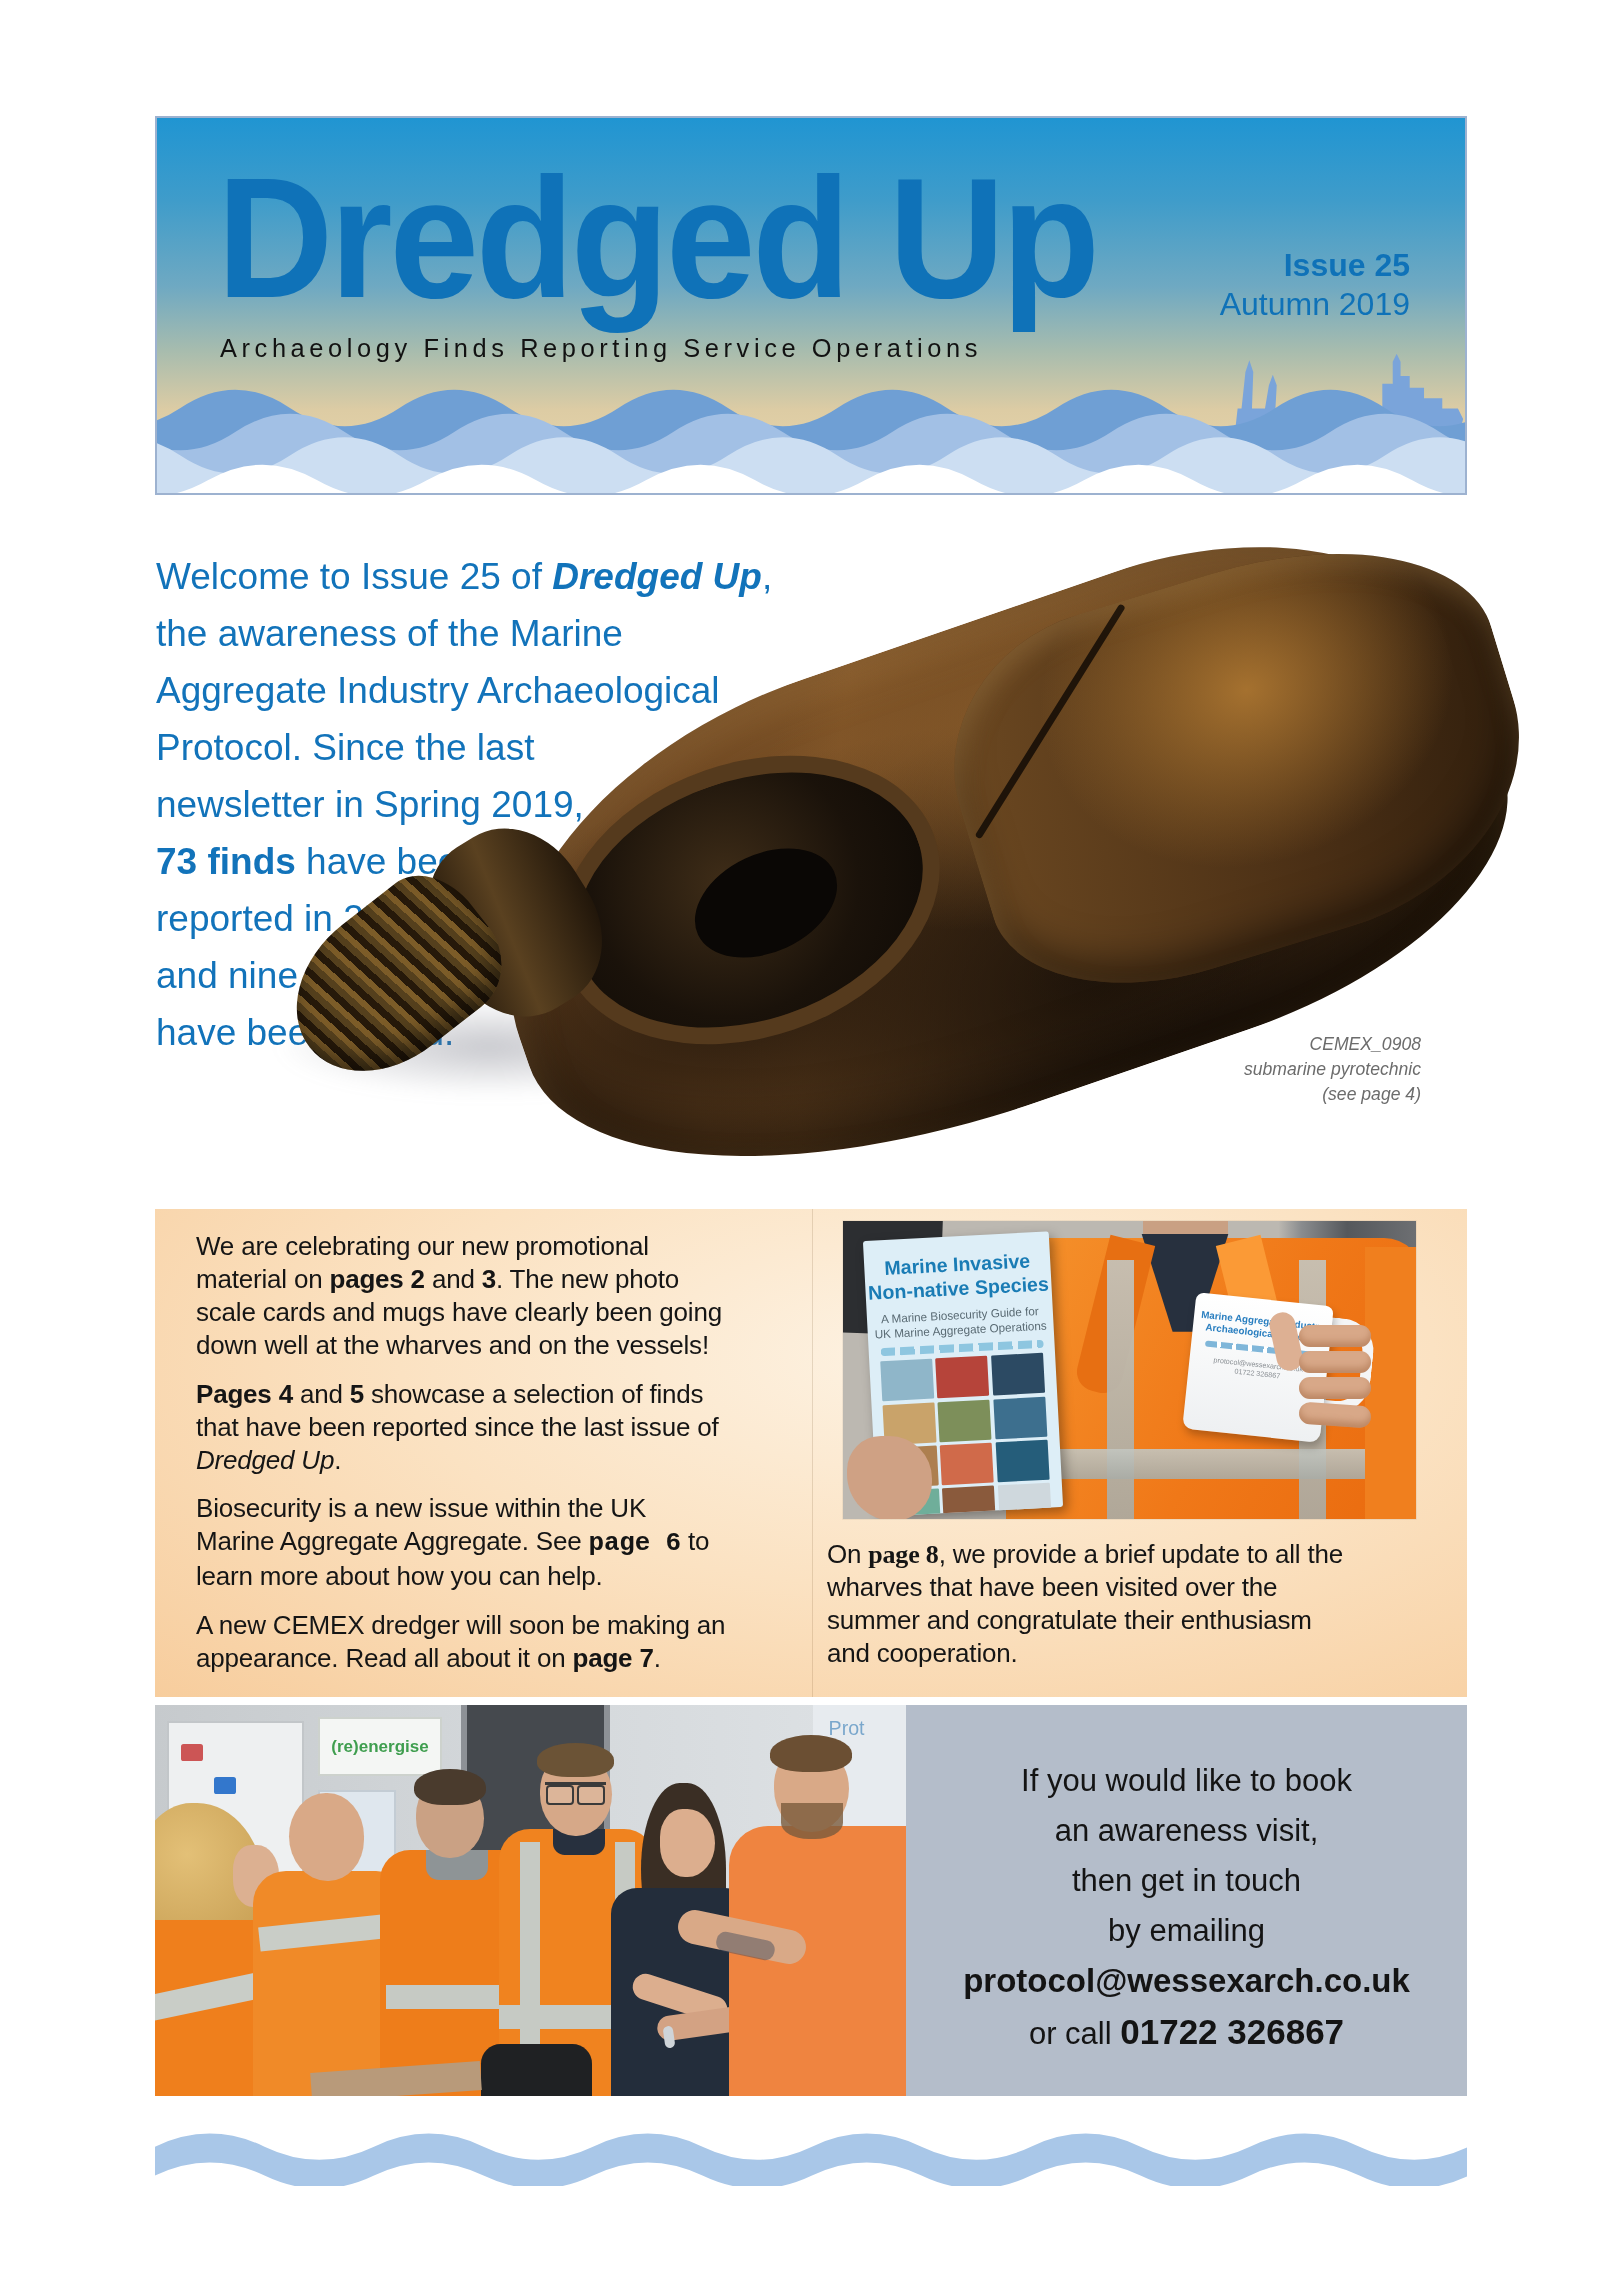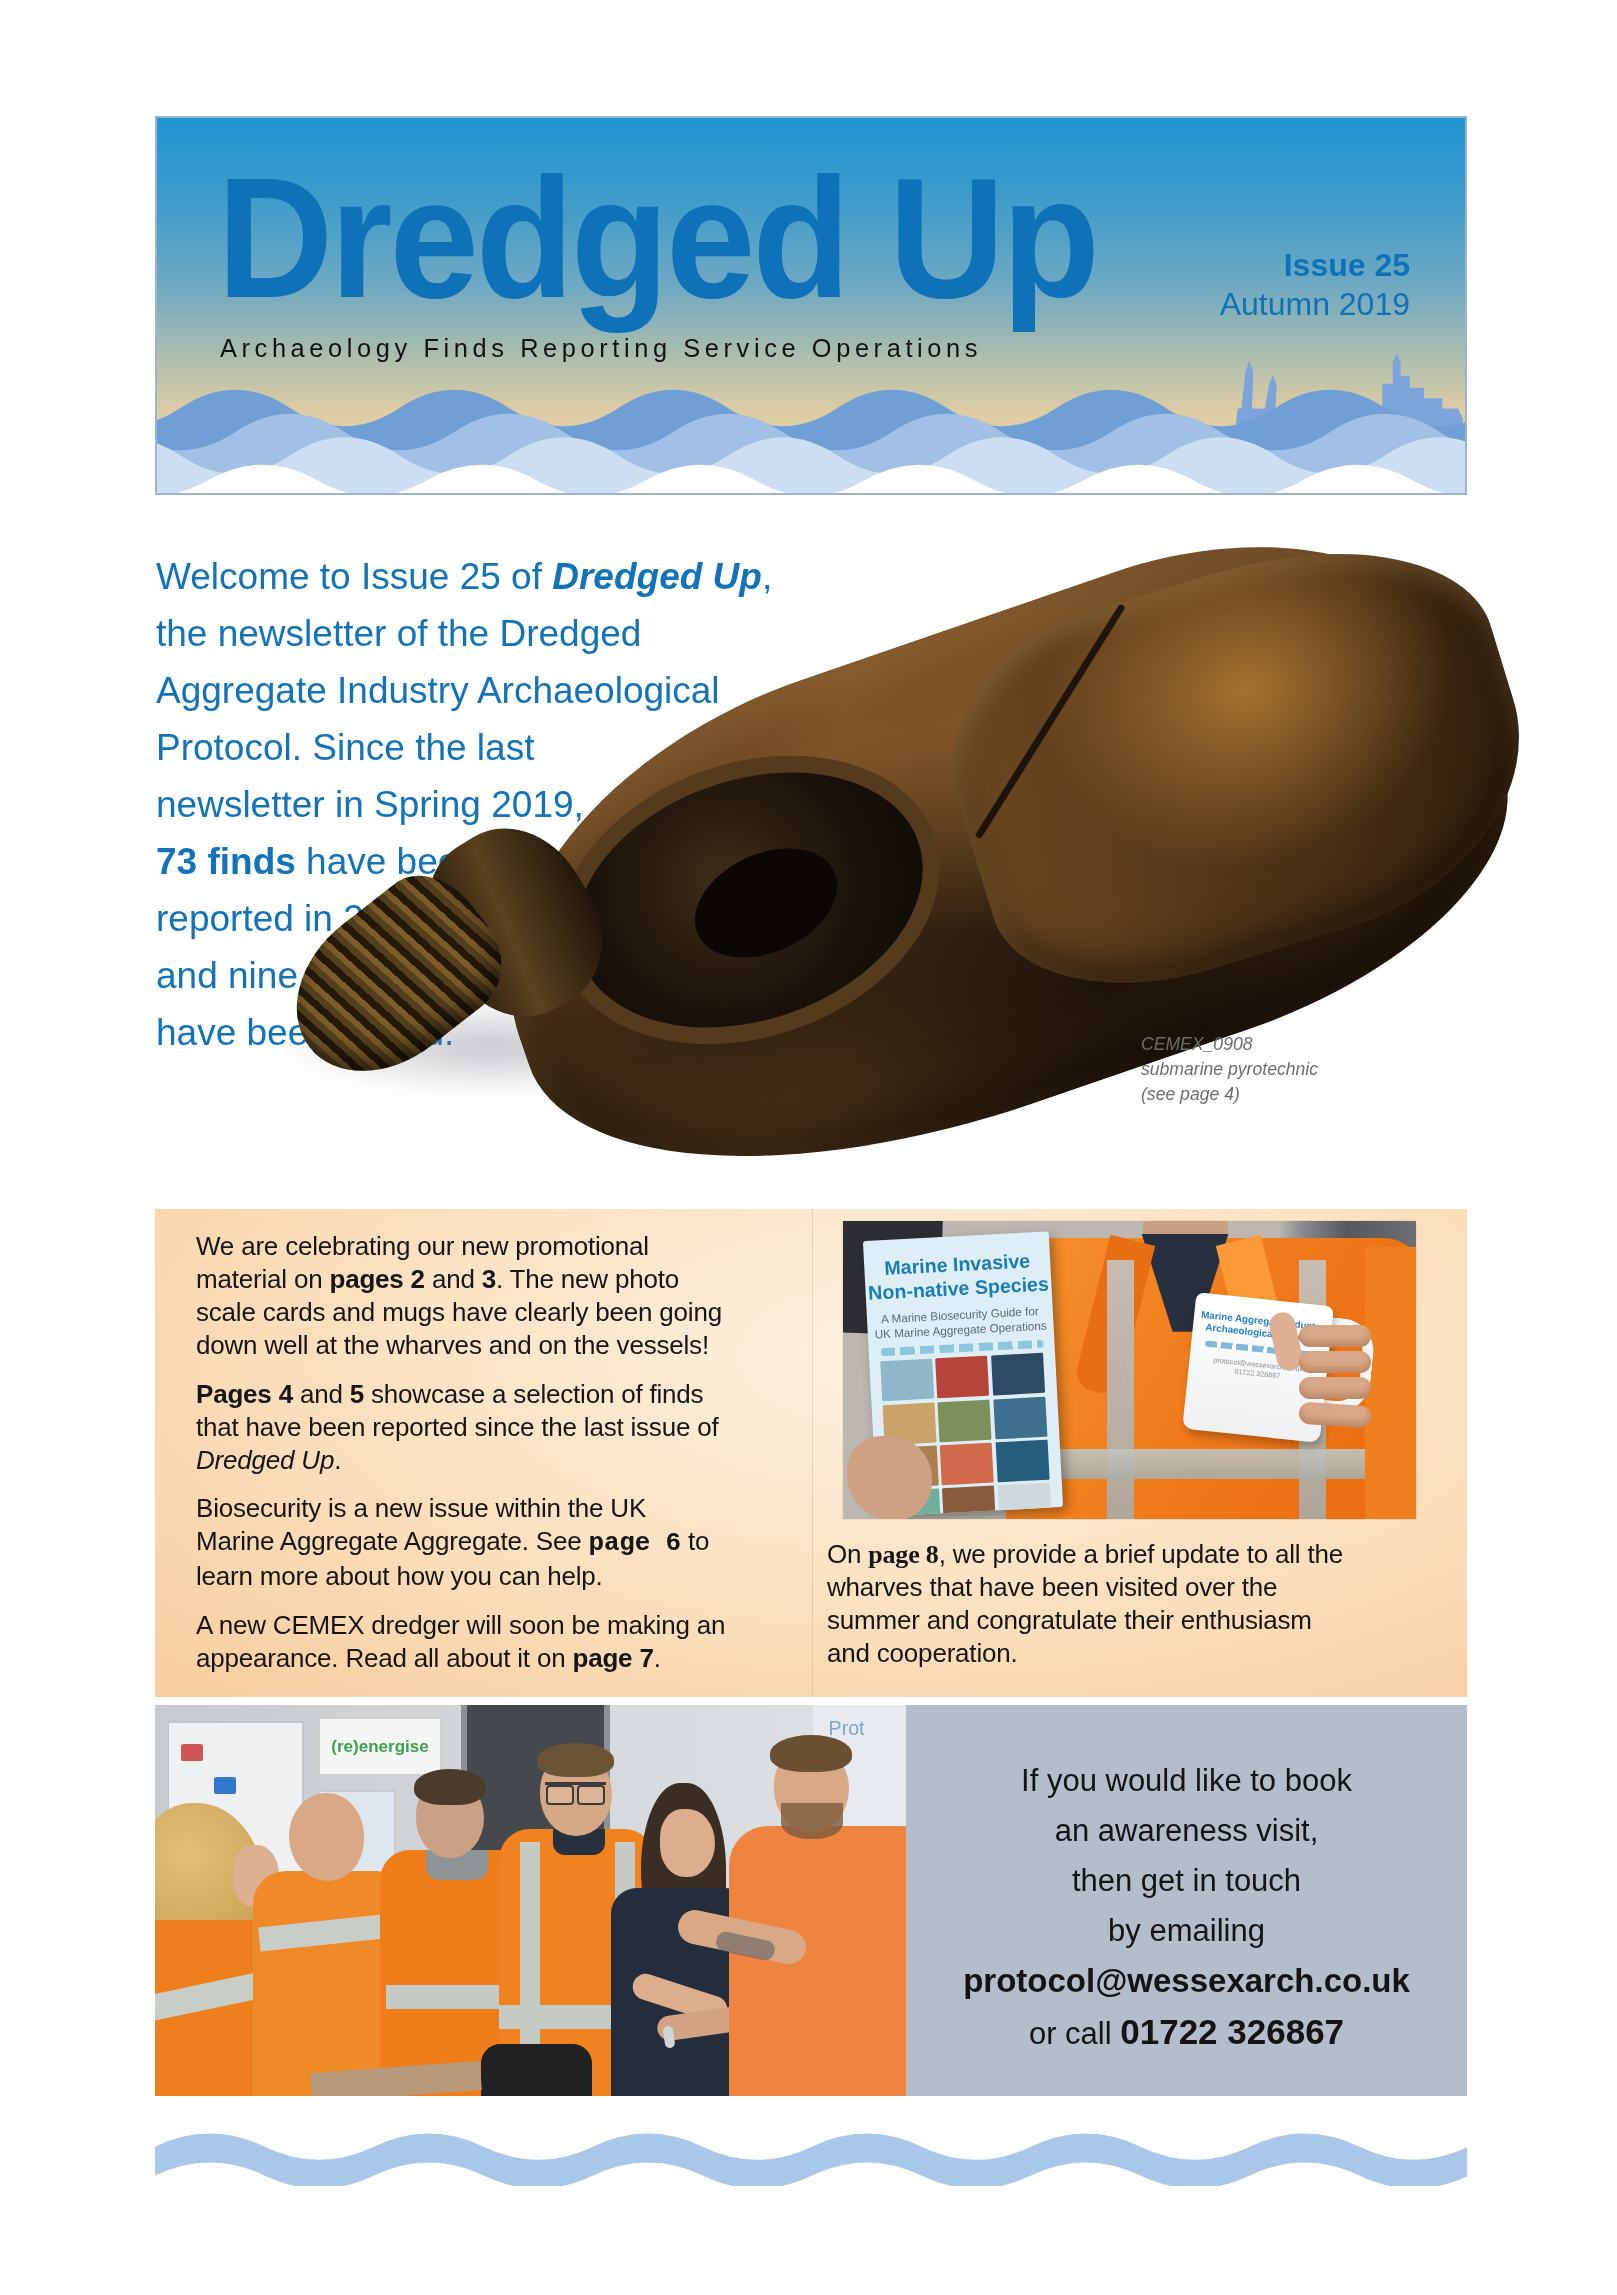--- a/index.html
+++ b/index.html
@@ -45,21 +45,21 @@
     border:17px solid #553a1d;border-radius:50%;box-sizing:border-box;}
   #fp-hole{left:417px;top:306px;width:150px;height:98px;transform:rotate(-25deg);background:#0a0705;border-radius:50%;}
   #fp-slab{left:685px;top:26px;width:561px;height:378px;transform:rotate(-17deg);
     background:
       radial-gradient(ellipse at 55% 32%,#a5712f 0%,rgba(165,113,47,0) 48%),
       linear-gradient(100deg,#6e4a22,#4a2f15 60%,#2e1d0c 100%);
     border-radius:30% 45% 40% 35% / 40% 35% 45% 30%;
     box-shadow:inset 0 11.7px 26px rgba(220,170,100,.3), inset 0 -19.6px 39px rgba(0,0,0,.5);}
   #fp-crack{left:639px;top:170px;width:274px;height:6.5px;transform:rotate(-58deg);background:rgba(12,8,4,.8);border-radius:3.3px;}
 
-  #find-caption{left:1141px;top:1032px;width:280px;text-align:left;color:#6c6c6c;font-size:17.6px;font-style:italic;}
+  #find-caption{left:1141px;top:1032px;width:280px;text-align:right;color:#6c6c6c;font-size:17.6px;font-style:italic;}
   #find-caption .rl-line{line-height:25px;}
 
   
   #panel{left:155px;top:1209px;width:1312px;height:488px;
     background:radial-gradient(ellipse at 58% 30%,#fdf2e2 0%,#fbe2c2 48%,#f7cd9d 100%);}
   #panel-divider{left:657px;top:0;width:1.3px;height:488px;background:rgba(120,90,50,.18);}
   .bodytext{font-size:26px;color:#151515;letter-spacing:-0.2px;}
   .bodytext .rl-line{line-height:33px;}
   #panel-left{left:41px;top:21px;width:606px;}
   #panel-left .para{margin-bottom:15.6px;}
@@ -178,21 +178,21 @@
       <path fill="#7aa4da" d="M1652,150 L1658,96 L1664,96 L1670,40 L1676,22 L1682,40 L1680,96 L1700,96 L1706,60 L1712,44 L1718,60 L1716,96 L1880,96 L1880,58 L1896,58 L1896,24 L1902,12 L1908,24 L1908,46 L1922,46 L1922,64 L1944,64 L1944,80 L1972,80 L1972,96 L1996,96 L2004,112 Q1998,146 1950,158 L1700,162 Q1664,158 1652,150 Z"></path>
       <path fill="#6f9fd4" d="M-300,95 q84,-56 168,0 q84,56 168,0 q84,-56 168,0 q84,56 168,0 q84,-56 168,0 q84,56 168,0 q84,-56 168,0 q84,56 168,0 q84,-56 168,0 q84,56 168,0 q84,-56 168,0 q84,56 168,0 q84,-56 168,0 q84,56 168,0 q84,-56 168,0 q84,56 168,0 V230 H-300 Z"></path>
       <path fill="#a2c0e5" d="M-216,132 q84,-56 168,0 q84,56 168,0 q84,-56 168,0 q84,56 168,0 q84,-56 168,0 q84,56 168,0 q84,-56 168,0 q84,56 168,0 q84,-56 168,0 q84,56 168,0 q84,-56 168,0 q84,56 168,0 q84,-56 168,0 q84,56 168,0 q84,-56 168,0 q84,56 168,0 V230 H-216 Z"></path>
       <path fill="#ccdef2" d="M-132,168 q84,-56 168,0 q84,56 168,0 q84,-56 168,0 q84,56 168,0 q84,-56 168,0 q84,56 168,0 q84,-56 168,0 q84,56 168,0 q84,-56 168,0 q84,56 168,0 q84,-56 168,0 q84,56 168,0 q84,-56 168,0 q84,56 168,0 q84,-56 168,0 q84,56 168,0 V230 H-132 Z"></path>
       <path fill="#ffffff" d="M-258,206 q84,-48 168,0 q84,48 168,0 q84,-48 168,0 q84,48 168,0 q84,-48 168,0 q84,48 168,0 q84,-48 168,0 q84,48 168,0 q84,-48 168,0 q84,48 168,0 q84,-48 168,0 q84,48 168,0 q84,-48 168,0 q84,48 168,0 q84,-48 168,0 q84,48 168,0 V230 H-258 Z"></path>
     </svg>
   </div>
 
   <div id="intro" class="abs">
       <div class="rl-line"><span>Welcome to Issue 25 of </span><span style="font-weight: 700; font-style: italic;">Dredged Up</span><span>,</span></div>
-      <div class="rl-line"><span>the newsletter of the Dredged</span></div>
+      <div class="rl-line"><span>the awareness of the Marine</span></div>
       <div class="rl-line"><span>Aggregate Industry Archaeological</span></div>
       <div class="rl-line"><span>Protocol. Since the last</span></div>
       <div class="rl-line"><span>newsletter in Spring 2019,</span></div>
       <div class="rl-line"><span style="font-weight: 700;">73 finds</span><span> have been</span></div>
       <div class="rl-line"><span>reported in 25 reports</span></div>
       <div class="rl-line"><span>and nine wharves</span></div>
       <div class="rl-line"><span>have been visited.</span></div>
     </div>
 
   <div id="find" class="abs">

